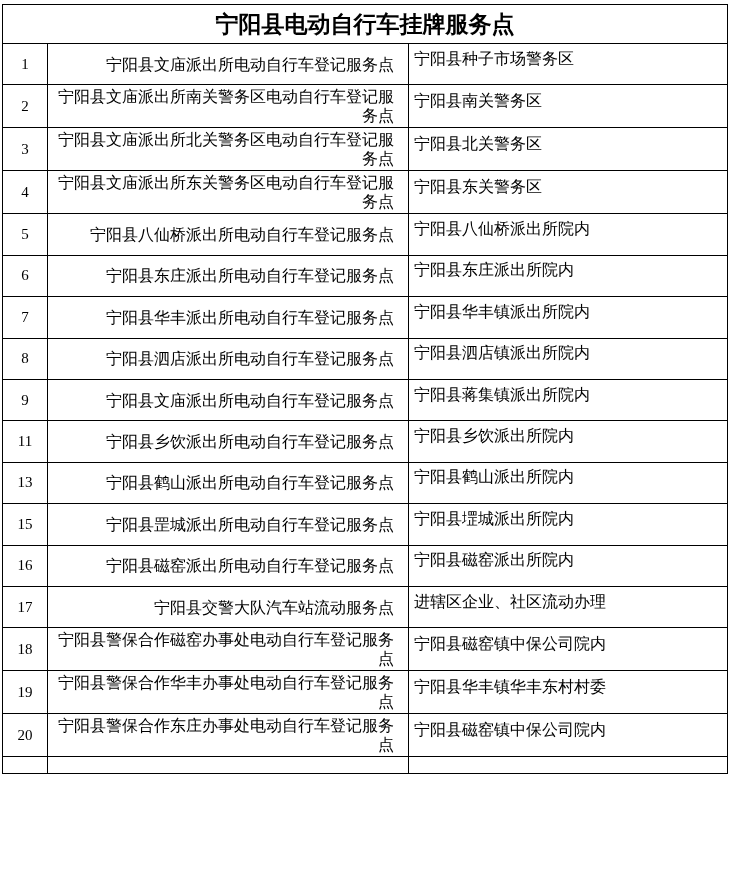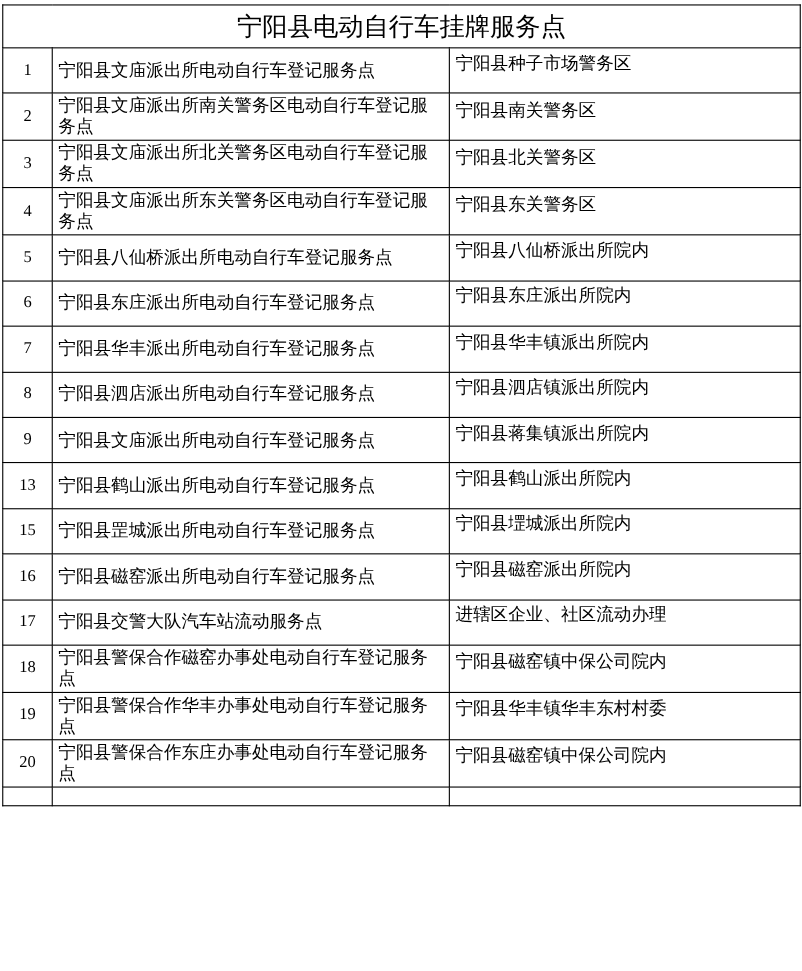--- a/index.html
+++ b/index.html
@@ -19,35 +19,35 @@
   }
   .service-table th, .service-table td {
     border: 1px solid #000000;
     overflow: hidden;
     vertical-align: middle;
     word-break: break-all;
   }
   th.title-cell {
     height: 38px;
     font-size: 23px;
-    font-weight: normal;
+    font-weight: bold;
     text-align: center;
     padding: 0;
   }
   tr.data-row { height: 41.4px; }
   td.c-no {
     text-align: center;
     font-size: 15px;
     padding: 0;
   }
   td.c-name {
     font-size: 16px;
     line-height: 19px;
     padding: 2px 14px 2px 5px;
-    text-align: left;
+    text-align: right;
   }
   td.c-loc {
     font-size: 16px;
     line-height: 19px;
     padding: 2px 2px 14px 5px;
     text-align: left;
   }
   tr.partial-row { height: 12px; }
 </style>
 </head>
@@ -104,20 +104,25 @@
     <td class="c-no">8</td>
     <td class="c-name">宁阳县泗店派出所电动自行车登记服务点</td>
     <td class="c-loc">宁阳县泗店镇派出所院内</td>
   </tr>
       <tr class="data-row">
     <td class="c-no">9</td>
     <td class="c-name">宁阳县文庙派出所电动自行车登记服务点</td>
     <td class="c-loc">宁阳县蒋集镇派出所院内</td>
   </tr>
       <tr class="data-row">
+    <td class="c-no">11</td>
+    <td class="c-name">宁阳县乡饮派出所电动自行车登记服务点</td>
+    <td class="c-loc">宁阳县乡饮派出所院内</td>
+  </tr>
+      <tr class="data-row">
     <td class="c-no">13</td>
     <td class="c-name">宁阳县鹤山派出所电动自行车登记服务点</td>
     <td class="c-loc">宁阳县鹤山派出所院内</td>
   </tr>
       <tr class="data-row">
     <td class="c-no">15</td>
     <td class="c-name">宁阳县罡城派出所电动自行车登记服务点</td>
     <td class="c-loc">宁阳县堽城派出所院内</td>
   </tr>
       <tr class="data-row">

